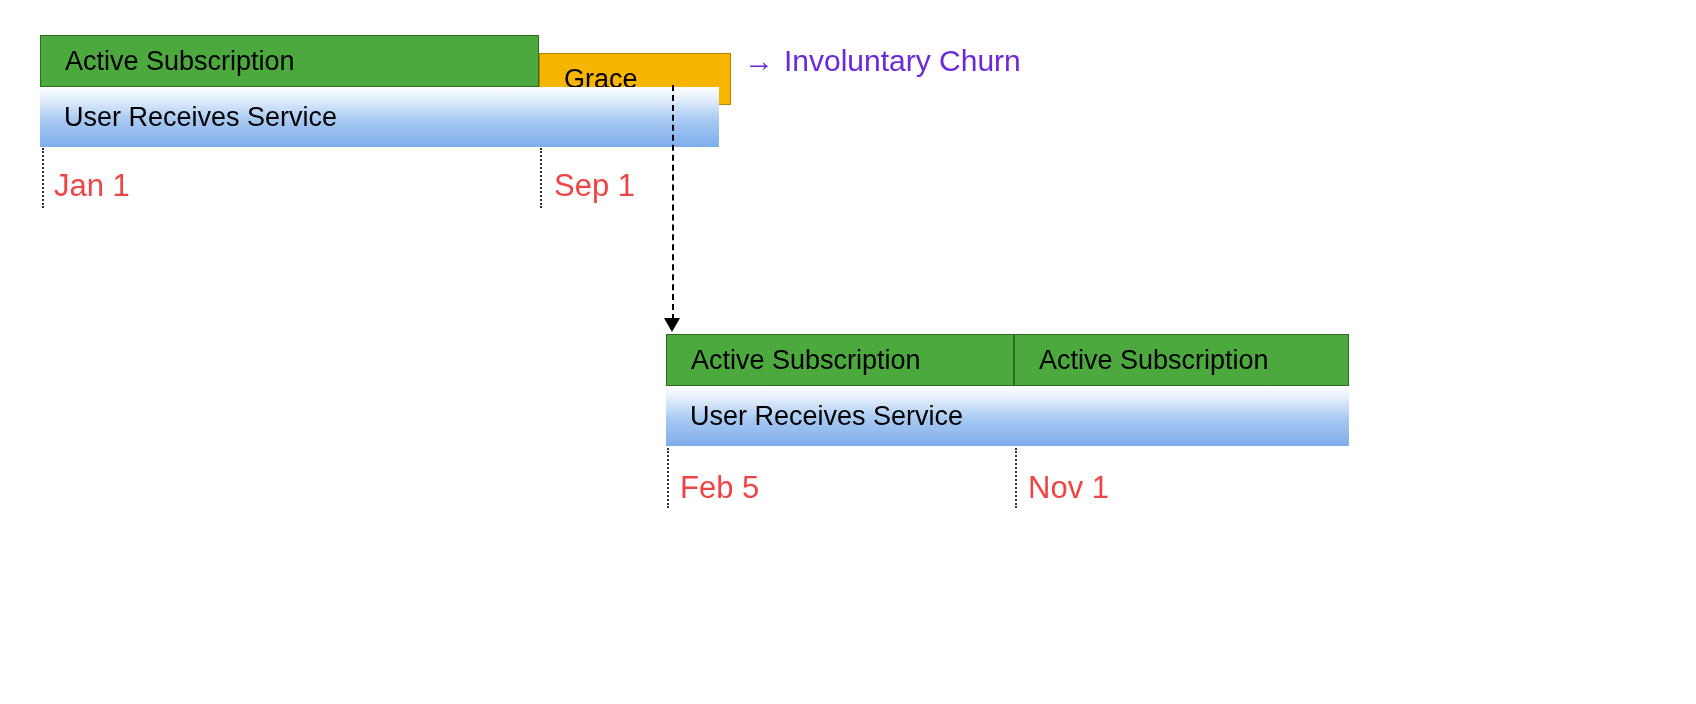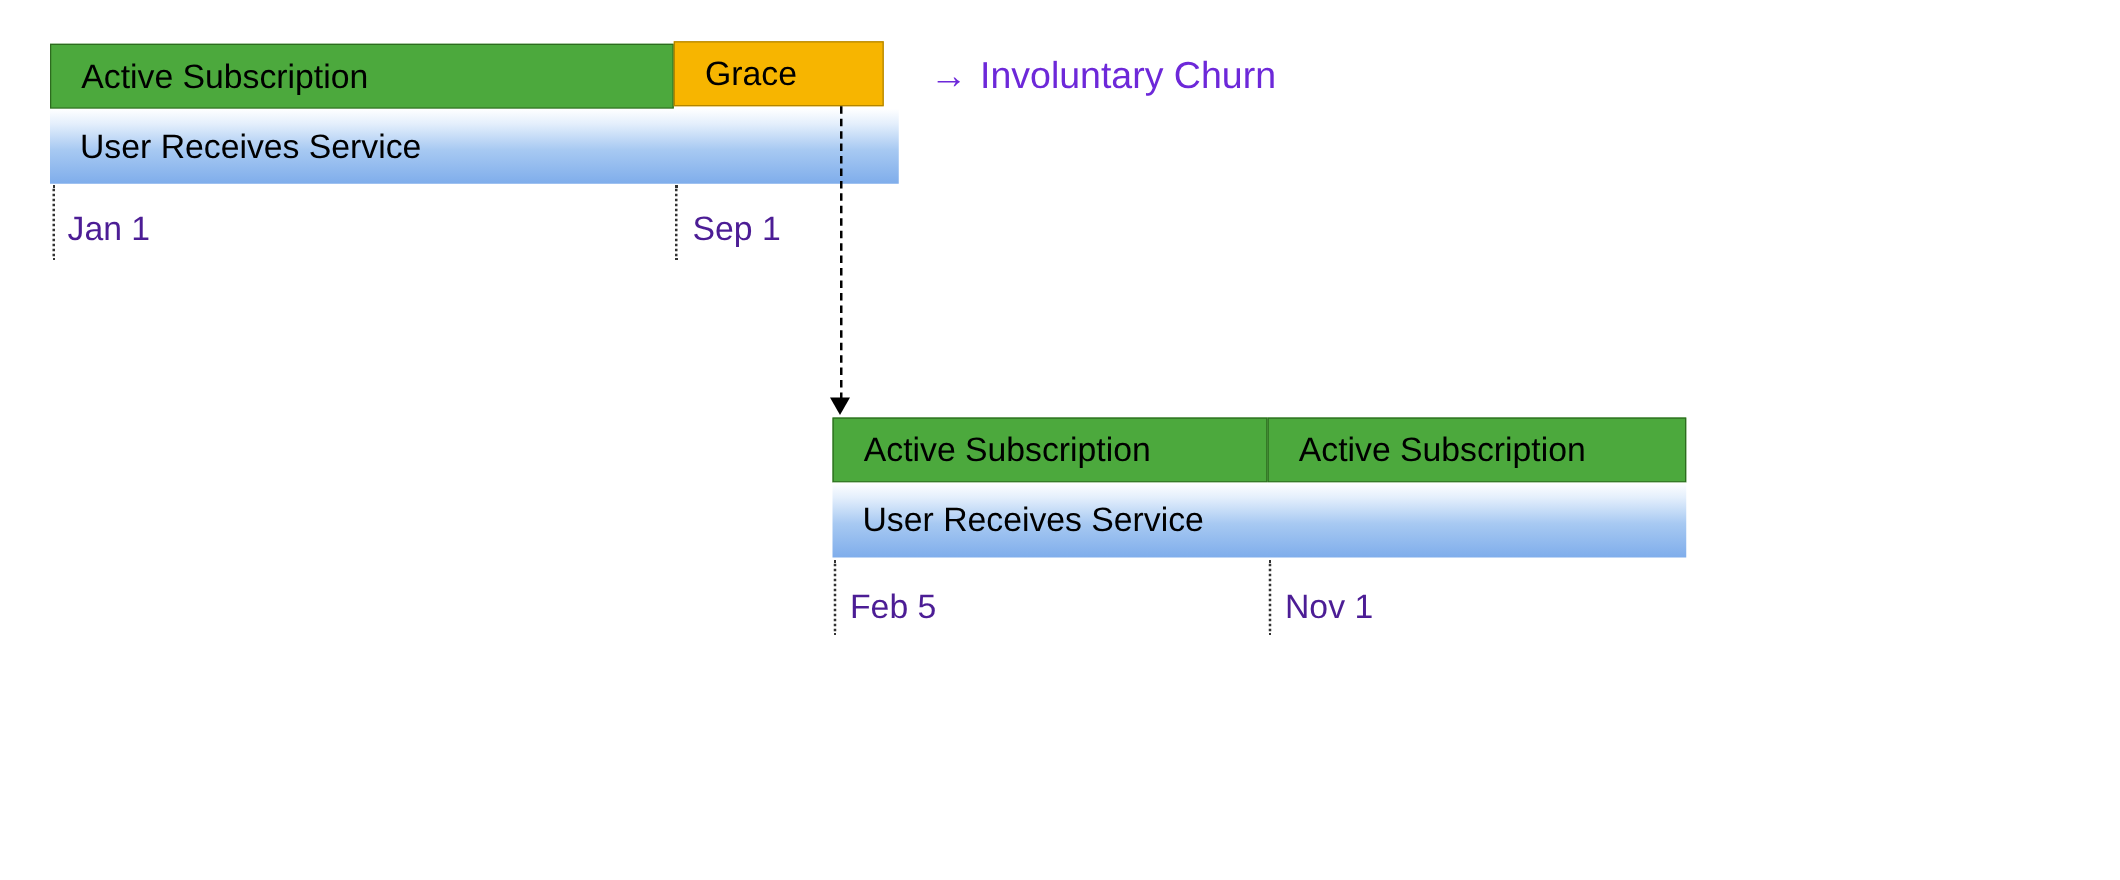--- a/index.html
+++ b/index.html
@@ -35,22 +35,22 @@
     .yellow-bar {
       background: #f7b500;
       border-color: #b38500;
     }
     .blue-gradient-bar {
       background: linear-gradient(to bottom, #ffffff 0%, #e4effc 20%, #a7c9f2 55%, #7fadeb 100%);
       border: none;
     }
     .date-label {
       position: absolute;
-      font-size: 27px;
-      color: #4c1d95;
+      font-size: 31px;
+      color: #ef4444;
     }
     .annotation {
       position: absolute;
       font-size: 30px;
       color: #6d28d9;
     }
     .dotted-line {
       position: absolute;
       border-left: 2px dotted #333;
     }
@@ -73,21 +73,21 @@
   </style>
 </head>
 <body>
 
 <div class="diagram-container">
 
   <div class="bar green-bar" style="left:40px; top:35px; width:499px; height:52px;">
     <span>Active Subscription</span>
   </div>
 
-  <div class="bar yellow-bar" style="left:539px; top:33px; width:168px; height:52px;">
+  <div class="bar yellow-bar" style="left:539px; top:53px; width:192px; height:52px;">
     <span>Grace</span>
   </div>
 
   <div class="bar blue-gradient-bar" style="left:40px; top:87px; width:679px; height:60px;">
     <span>User Receives Service</span>
   </div>
 
   <div class="date-label" style="left:54px; top:168px;">Jan 1</div>
   <div class="date-label" style="left:554px; top:168px;">Sep 1</div>
 

